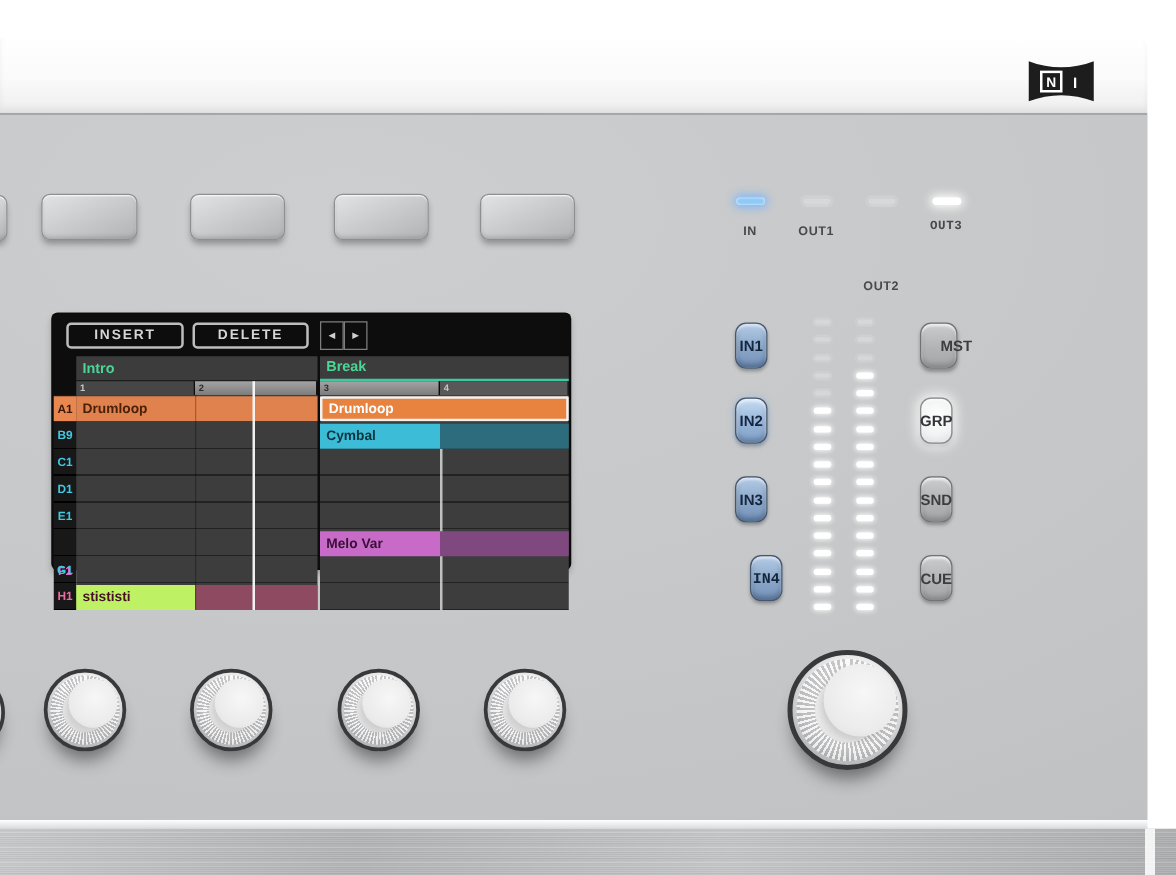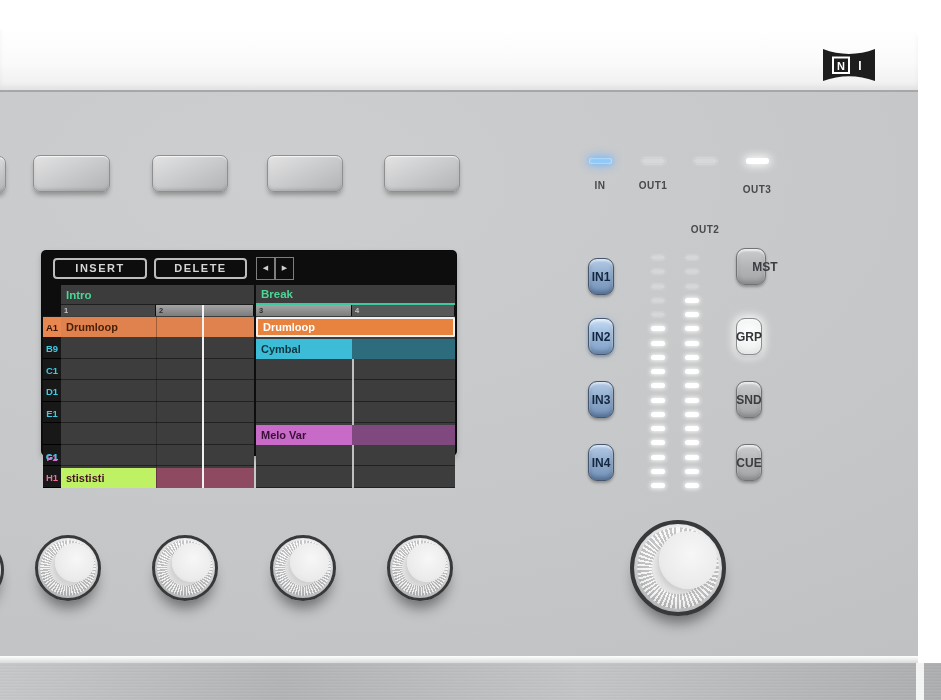--- a/index.html
+++ b/index.html
@@ -132,21 +132,21 @@
     <div class="hw-btn" style="left:267px;top:63px;width:76px;"></div>
     <div class="hw-btn" style="left:384px;top:63px;width:76px;"></div>
 
     <div class="led blue" style="left:589px;top:66px;"></div>
     <div class="led off" style="left:642px;top:66px;"></div>
     <div class="led off" style="left:694px;top:66px;"></div>
     <div class="led white" style="left:746px;top:66px;"></div>
     <div class="led-label" style="left:578px;top:88px;">IN</div>
     <div class="led-label" style="left:631px;top:88px;">OUT1</div>
     <div class="led-label" style="left:683px;top:88px;margin-top:44px;">OUT2</div>
-    <div class="led-label" style="left:735px;top:92px;">OUT3</div>
+    <div class="led-label" style="left:735px;top:84px;font-family:Liberation Mono, monospace;">OUT3</div>
 
     <div class="screen" style="left:42px;top:159px;">
       <div class="scr-toolbar">
         <div class="scr-btn">INSERT</div>
         <div class="scr-btn" style="width:93px;">DELETE</div>
         <div class="bank-group">
           <div class="bank-box bank-arrow">◀</div>
           <div class="bank-box bank-arrow">▶</div>
         </div>
       </div>
@@ -185,21 +185,21 @@
 
         <div class="divider-12"></div>
         <div class="endline"></div>
         <div class="playhead"></div>
       </div>
     </div>
 
     <div class="sq-btn blue" style="left:588px;top:166px;">IN1</div>
     <div class="sq-btn blue lit" style="left:588px;top:226px;">IN2</div>
     <div class="sq-btn blue" style="left:588px;top:289px;">IN3</div>
-    <div class="sq-btn blue" style="left:588px;top:352px;">IN4</div>
+    <div class="sq-btn blue" style="left:600px;top:352px;font-family:Liberation Mono, monospace;">IN4</div>
 
     <div class="meter" style="left:651px;top:163px;">
         <div class="meter-seg dim"></div>
         <div class="meter-seg dim"></div>
         <div class="meter-seg dim"></div>
         <div class="meter-seg dim"></div>
         <div class="meter-seg dim"></div>
         <div class="meter-seg lit"></div>
         <div class="meter-seg lit"></div>
         <div class="meter-seg lit"></div>
@@ -226,21 +226,21 @@
         <div class="meter-seg lit"></div>
         <div class="meter-seg lit"></div>
         <div class="meter-seg lit"></div>
         <div class="meter-seg lit"></div>
         <div class="meter-seg lit"></div>
         <div class="meter-seg lit"></div>
         <div class="meter-seg lit"></div>
         <div class="meter-seg lit"></div>
       </div>
 
-    <div class="sq-btn gray" style="left:736px;top:156px;padding-left:28px;">MST</div>
+    <div class="sq-btn gray" style="left:736px;top:166px;padding-left:28px;">MST</div>
     <div class="sq-btn gray lit" style="left:736px;top:226px;">GRP</div>
     <div class="sq-btn gray" style="left:736px;top:289px;">SND</div>
     <div class="sq-btn gray" style="left:736px;top:352px;">CUE</div>
 
     <div class="knob" style="left:-60px;top:446px;width:64px;height:64px;"></div>
     <div class="knob" style="left:35px;top:443px;width:66px;height:66px;">
         <div class="knurl"></div>
         <div class="cap"></div>
       </div>
     <div class="knob" style="left:152px;top:443px;width:66px;height:66px;">

